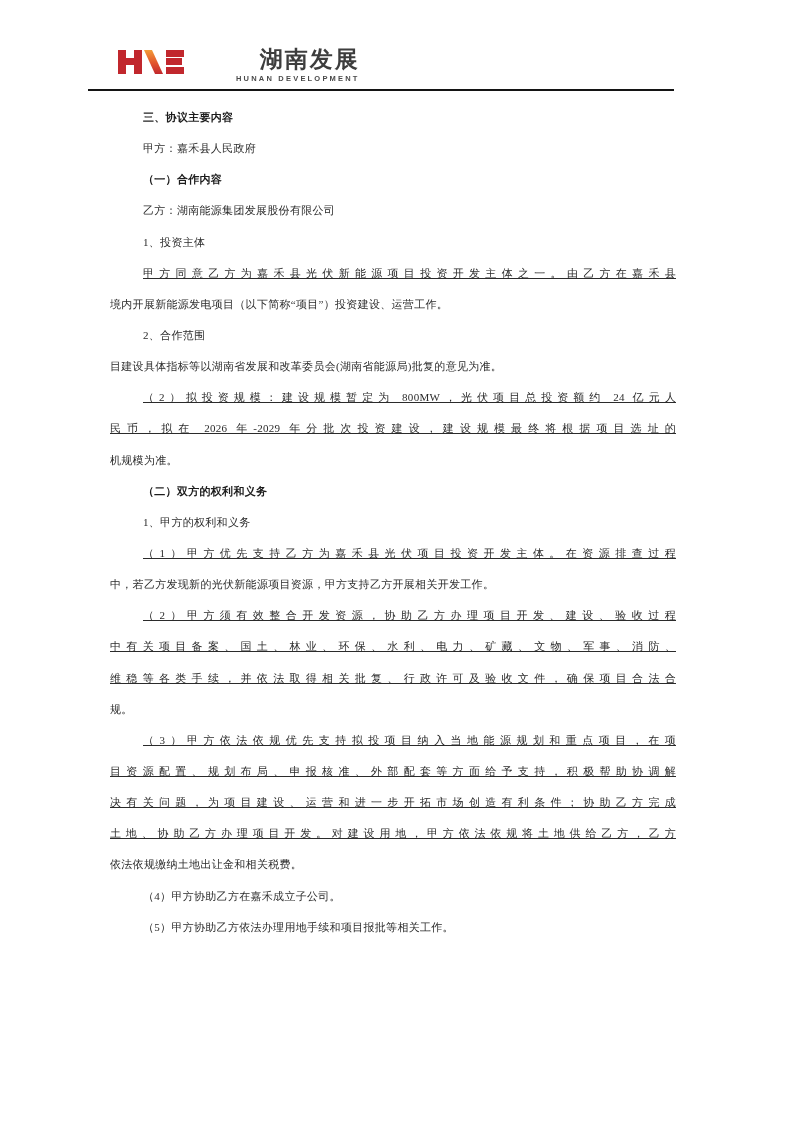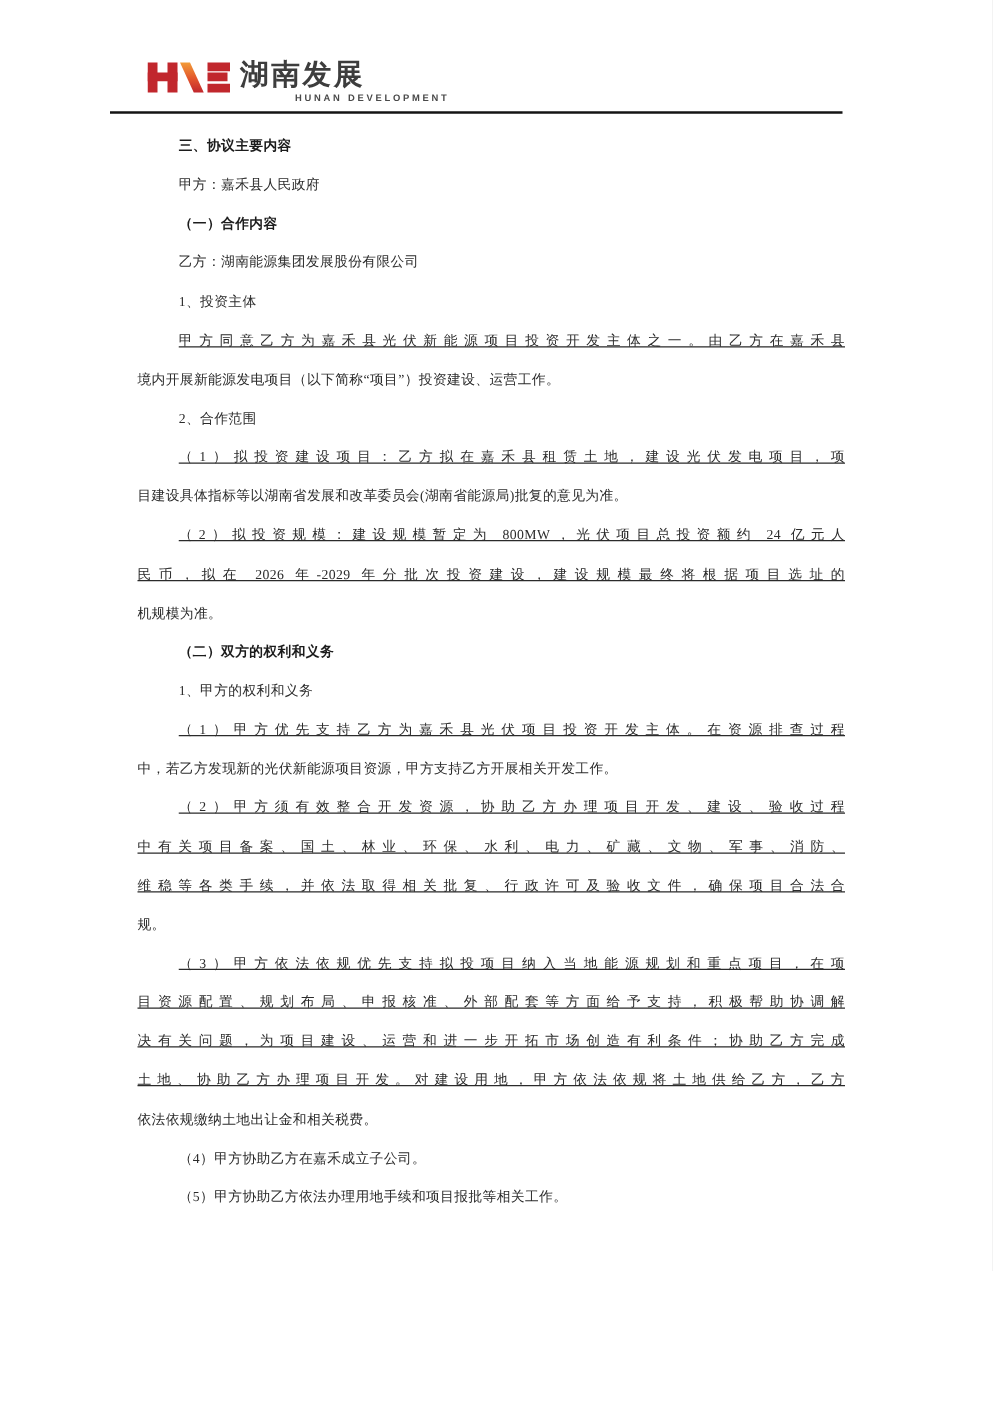--- a/index.html
+++ b/index.html
@@ -14,20 +14,21 @@
     font-family: "Liberation Serif", "DejaVu Serif", serif;
   }
   
   .letterhead {
     position: absolute;
     left: 118px;
     top: 44px;
     display: flex;
     align-items: flex-start;
     gap: 8px;
+    text-align: right;
   }
   .logo-mark { display: block; }
   .logo-text-col { display: flex; flex-direction: column; justify-content: center; padding-top: 2px; }
   .logo-cn {
     font-family: "Liberation Sans", "DejaVu Sans", sans-serif;
     font-size: 23px;
     font-weight: 700;
     color: #3d3d3d;
     letter-spacing: 2px;
     line-height: 26px;
@@ -109,21 +110,20 @@
 
   <div class="doc-body">
     <div class="ln h ind">三、协议主要内容</div>
     <div class="ln ind">甲方：嘉禾县人民政府</div>
     <div class="ln h ind">（一）合作内容</div>
     <div class="ln ind">乙方：湖南能源集团发展股份有限公司</div>
     <div class="ln ind">1、投资主体</div>
     <div class="ln ind fill">甲方同意乙方为嘉禾县光伏新能源项目投资开发主体之一。由乙方在嘉禾县</div>
     <div class="ln">境内开展新能源发电项目（以下简称“项目”）投资建设、运营工作。</div>
     <div class="ln ind">2、合作范围</div>
-    <div class="ln ind fill">（1）拟投资建设项目：乙方拟在嘉禾县租赁土地，建设光伏发电项目，项</div>
     <div class="ln">目建设具体指标等以湖南省发展和改革委员会(湖南省能源局)批复的意见为准。</div>
     <div class="ln ind fill">（2）拟投资规模：建设规模暂定为 800MW，光伏项目总投资额约 24 亿元人</div>
     <div class="ln fill">民币，拟在 2026 年-2029 年分批次投资建设，建设规模最终将根据项目选址的</div>
     <div class="ln">机规模为准。</div>
     <div class="ln h ind">（二）双方的权利和义务</div>
     <div class="ln ind">1、甲方的权利和义务</div>
     <div class="ln ind fill">（1）甲方优先支持乙方为嘉禾县光伏项目投资开发主体。在资源排查过程</div>
     <div class="ln">中，若乙方发现新的光伏新能源项目资源，甲方支持乙方开展相关开发工作。</div>
     <div class="ln ind fill">（2）甲方须有效整合开发资源，协助乙方办理项目开发、建设、验收过程</div>
     <div class="ln fill">中有关项目备案、国土、林业、环保、水利、电力、矿藏、文物、军事、消防、</div>

